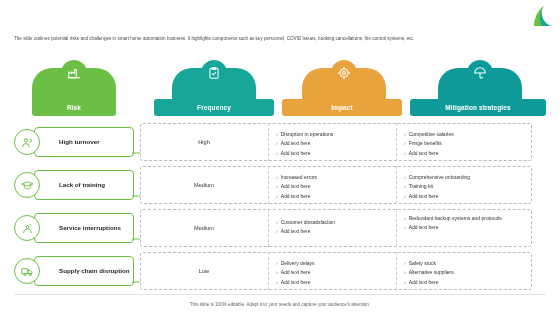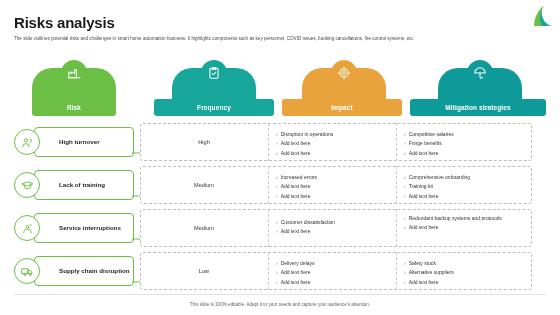--- a/index.html
+++ b/index.html
@@ -114,21 +114,20 @@
 <div class="slide">
 
   <div class="corner-arc">
     <svg width="40" height="26" viewBox="0 0 40 26">
       <path d="M40 0 A26 26 0 0 0 14 26 L40 26 Z" fill="#6cbf45"></path>
       <path d="M40 0 A18 18 0 0 0 22 26 L40 26 Z" fill="#16a79a"></path>
       <path d="M40 0 A9 9 0 0 0 31 26 L40 26 Z" fill="#ffffff"></path>
     </svg>
   </div>
 
-  <div class="title">Risks analysis</div>
   <div class="subtitle">The slide outlines potential risks and challenges in smart home automation business. It highlights components such as key personnel, COVID issues, booking cancellations, fire control systems, etc.</div>
 
   <div class="hump-row">
     <div class="hump" style="left:18px;width:84px;background:#6cbf45;"></div>
     <div class="circle-icon" style="left:47px;background:#6cbf45;">
       <svg viewBox="0 0 24 24" fill="none" stroke="#fff" stroke-width="1.8" stroke-linecap="round" stroke-linejoin="round">
         <path d="M3 20V10l5 3V10l5 3V6h3v14z"></path>
           <path d="M2 20h20"></path>
       </svg>
     </div>

